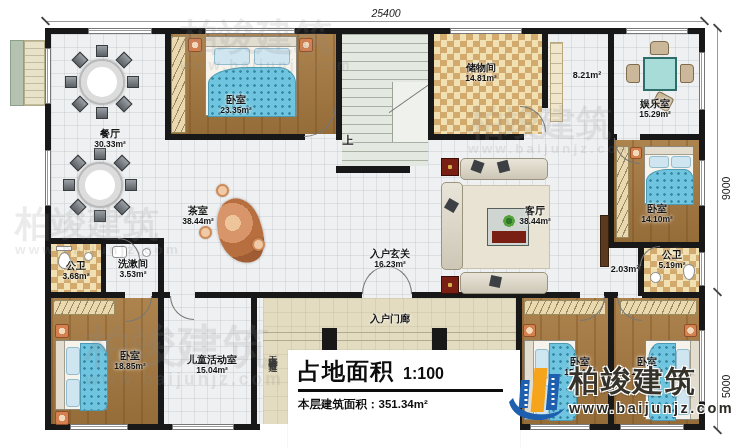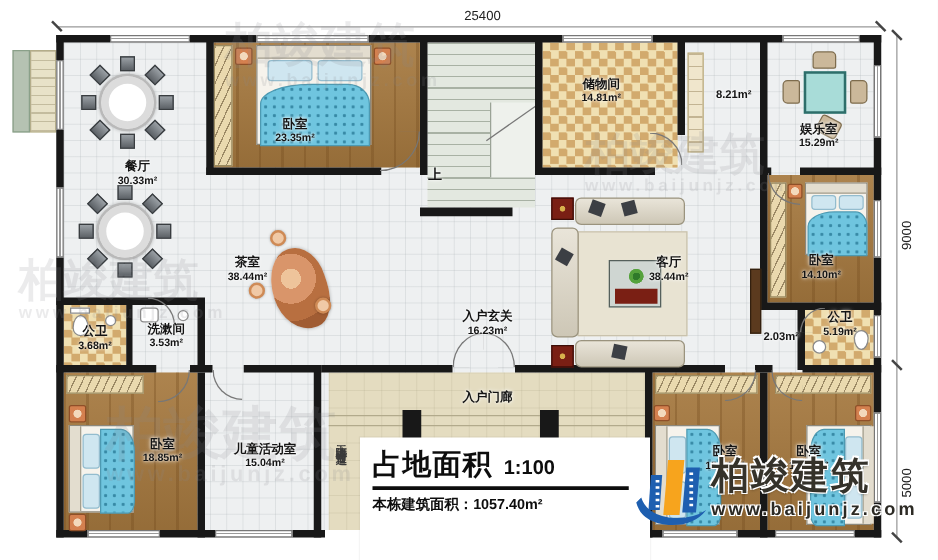--- a/index.html
+++ b/index.html
@@ -326,36 +326,36 @@
     <span>卧室</span><span class="area">15.04m²</span></div>
   <div class="rlabel" style="left:616px;top:356px;width:62px;">
     <span>卧室</span><span class="area">18.85m²</span></div>
 
   <div class="abs vtext" style="left:266px;top:348px;height:70px;">无障碍通道</div>
   <div class="abs vtext" style="left:494px;top:348px;height:70px;">无障碍通道</div>
 
   <div class="abs dimline" style="left:45px;top:21px;width:660px;height:1px;"></div>
   <div class="abs tick" style="left:40px;top:20px;"></div>
   <div class="abs tick" style="left:699px;top:20px;"></div>
-  <div class="abs dimtext" style="left:336px;top:7px;width:100px;text-align:center;">25400</div>
+  <div class="abs dimtext" style="left:336px;top:7px;width:100px;text-align:center;font-style:italic;">25400</div>
   <div class="abs dimline" style="left:717px;top:28px;width:1px;height:402px;"></div>
   <div class="abs tick" style="left:712px;top:27px;"></div>
   <div class="abs tick" style="left:712px;top:291px;"></div>
   <div class="abs tick" style="left:712px;top:429px;"></div>
   <div class="abs dimtext dimv" style="left:720px;top:140px;height:60px;">9000</div>
   <div class="abs dimtext dimv" style="left:720px;top:342px;height:56px;">5000</div>
 
   <div class="abs tblock" style="left:288px;top:350px;width:232px;height:98px;">
     <div class="trow">
       <span class="ttl">占地面积</span>
       <span class="scale">1:100</span>
     </div>
     <div class="rule" style="width:205px;"></div>
     <div class="tline">
-      <span>本栋建筑面积：</span><span>1057.40m²</span></div>
+      <span>本层建筑面积：</span><span>351.34m²</span></div>
   </div>
 
   <div class="abs" style="left:505px;top:360px;width:205px;height:70px;">
     <svg width="66" height="64" viewBox="0 0 66 64" style="position:absolute;left:0;top:2px;">
       <path d="M4 40 Q 8 56 30 58 Q 50 59 60 46 Q 48 54 30 52 Q 12 49 8 36 Z" fill="#1e5fb0"></path>
       <rect x="17" y="18" width="9" height="28" fill="#1e5fb0" transform="skewX(-4)"></rect>
       <line x1="21" y1="22" x2="21" y2="44" stroke="#fff" stroke-width="3" stroke-dasharray="2 3"></line>
       <rect x="30" y="6" width="13" height="44" fill="#f7a41d" transform="skewX(-5)"></rect>
       <rect x="45" y="12" width="11" height="36" fill="#1e5fb0" transform="skewX(-5)"></rect>
       <line x1="48" y1="16" x2="48" y2="44" stroke="#fff" stroke-width="3" stroke-dasharray="2 3"></line>

